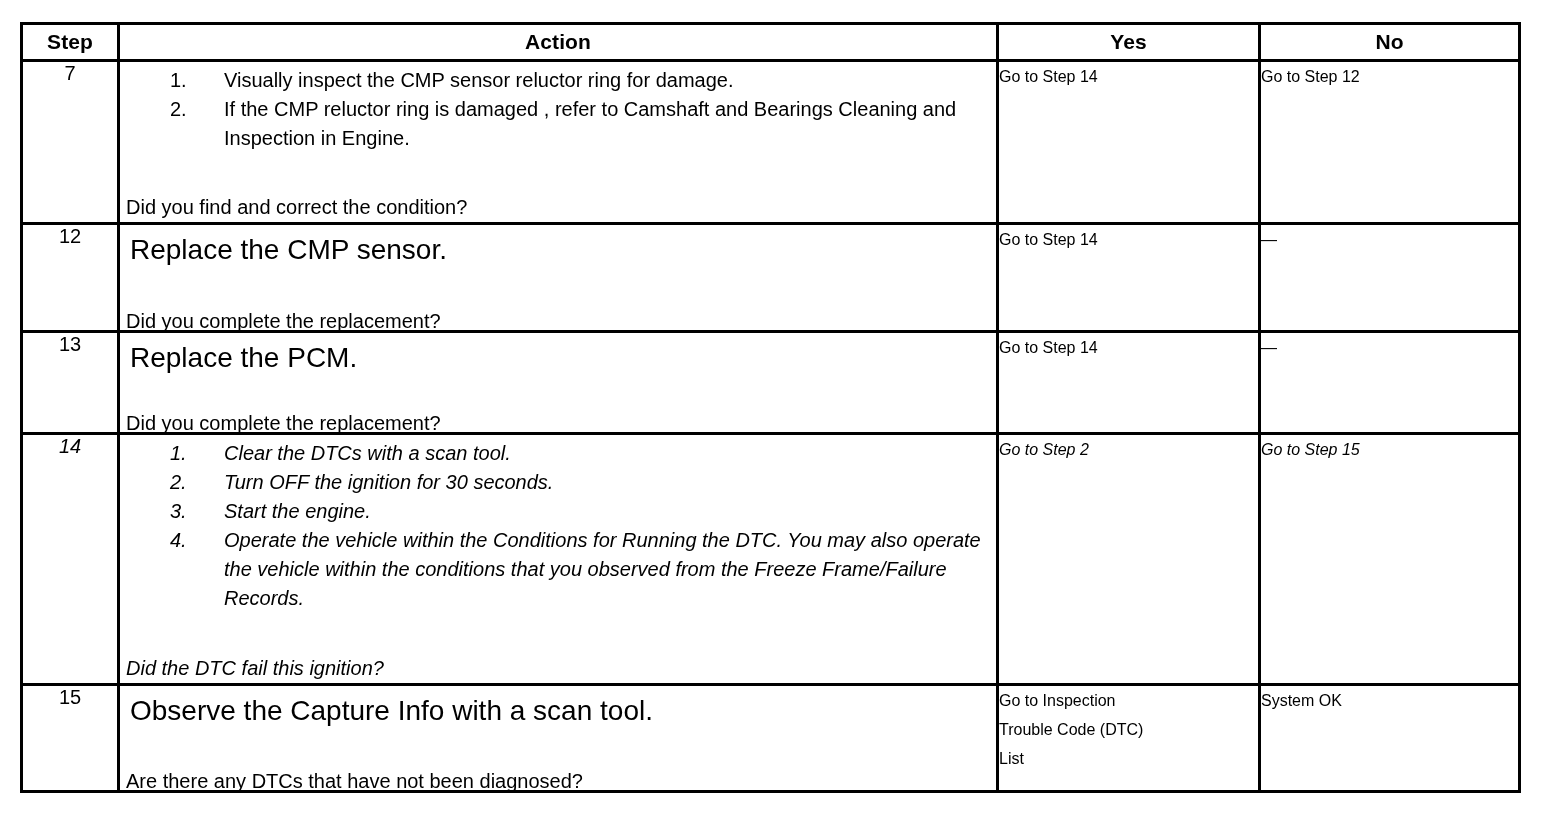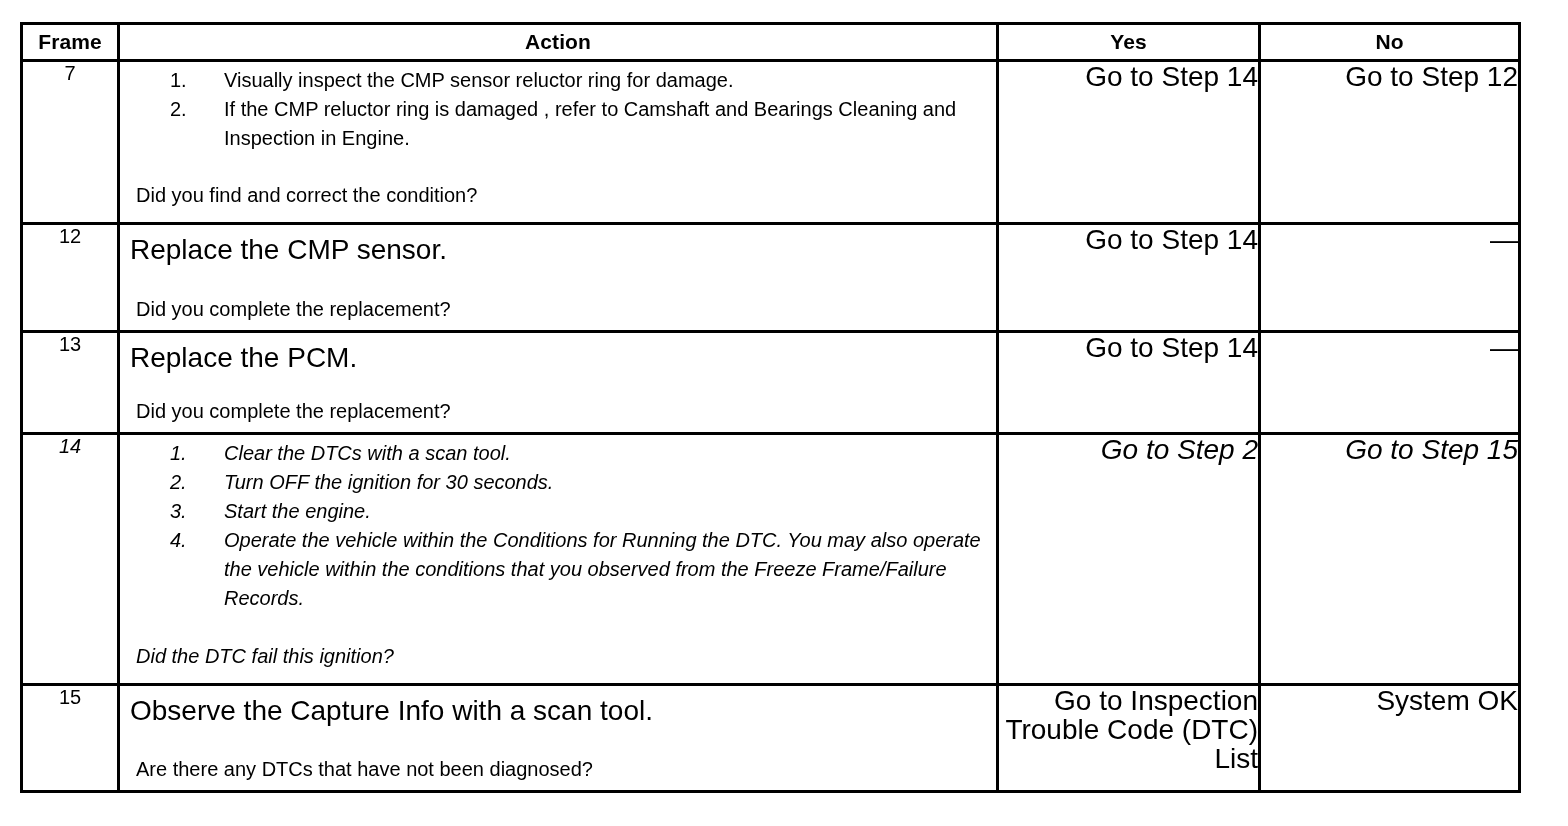--- a/index.html
+++ b/index.html
@@ -108,29 +108,28 @@
     margin: 0;
     font-size: 20px;
     line-height: 29px;
   }
 
   
   .q-bottom {
     position: absolute;
     left: 6px;
     right: 6px;
-    bottom: 16px;
-    margin-left: 10px;
+    bottom: 4px;
   }
 
   
   td.yesno {
-    text-align: right;
+    text-align: left;
     vertical-align: bottom;
-    font-size: 28px;
+    font-size: 16px;
     line-height: 29px;
     padding: 0 6px 4px 6px;
   }
   td.yesno .multiline {
     display: block;
   }
 
   
   tr.r11 td { height: 160px; }
   tr.r12 td { height: 105px; }
@@ -146,21 +145,21 @@
   <table class="diag">
     <colgroup>
       <col class="c-step">
       <col class="c-action">
       <col class="c-yes">
       <col class="c-no">
     </colgroup>
 
     <thead>
       <tr class="head">
-        <th>Frame</th>
+        <th>Step</th>
         <th>Action</th>
         <th>Yes</th>
         <th>No</th>
       </tr>
     </thead>
 
     <tbody>
 
       <tr class="r11">
         <td class="step">7</td>

